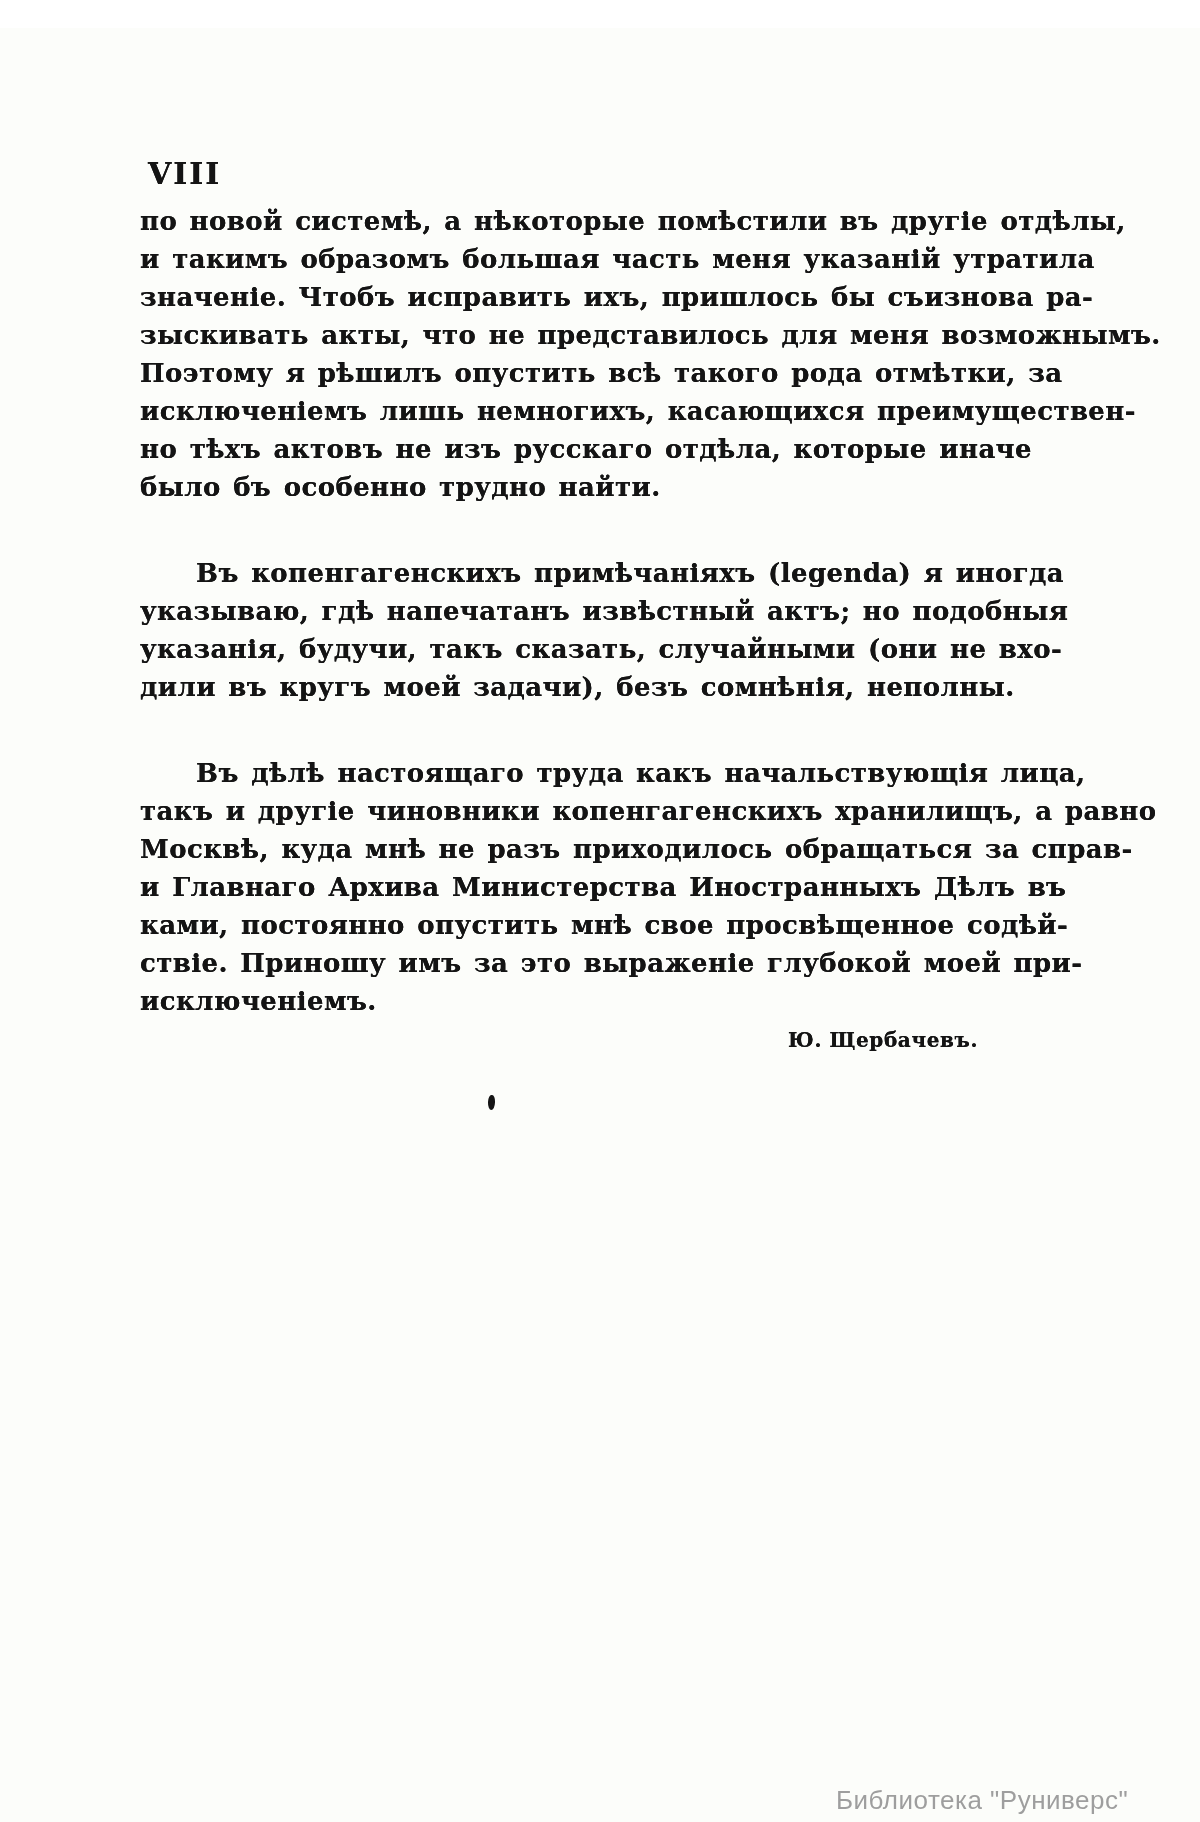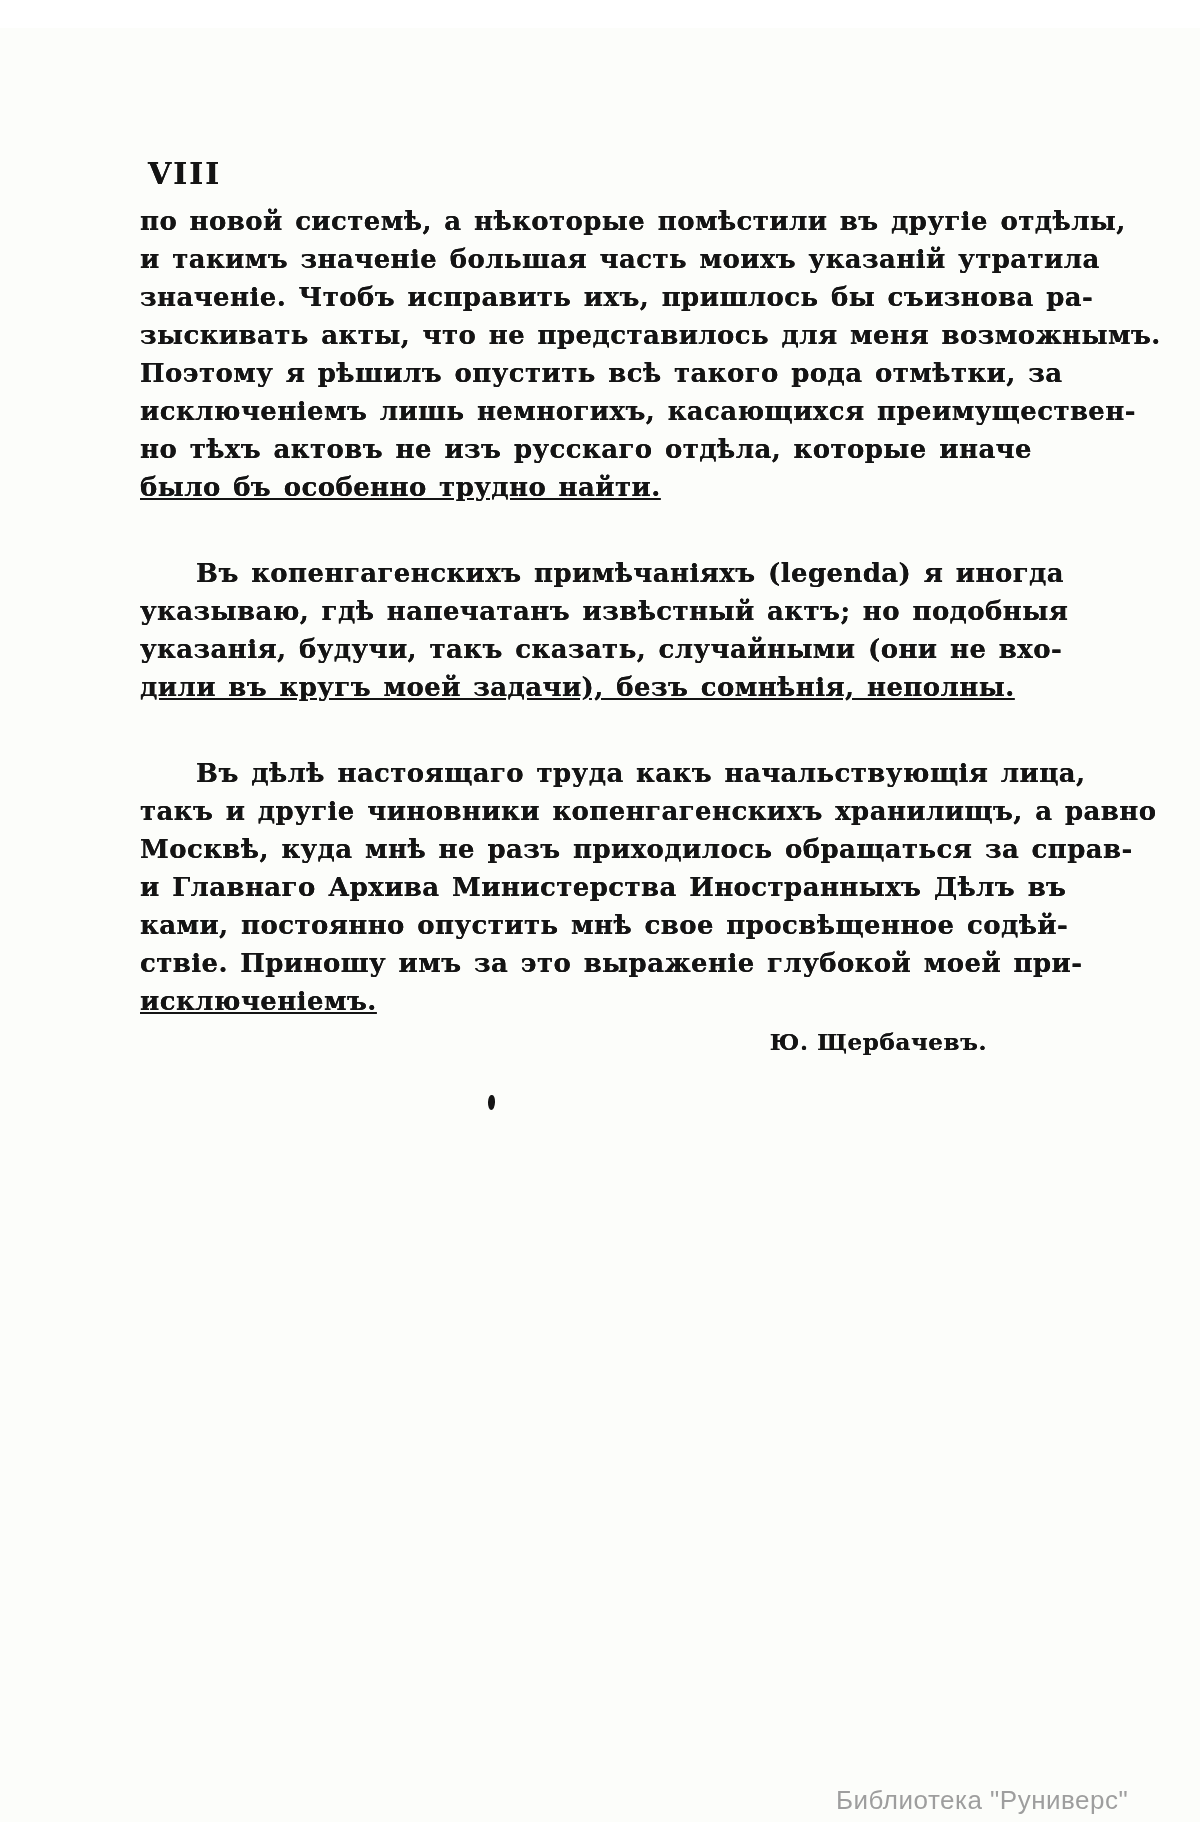--- a/index.html
+++ b/index.html
@@ -40,34 +40,33 @@
     text-shadow:0 0 .6px currentColor;
   }
   .paragraph{margin:0 0 48px 0;}
   .line{
     white-space:nowrap;
     text-align:justify;
     text-align-last:justify;
   }
   .line.last{
     text-align-last:left;
-    text-decoration:underline;
   }
   .line.indent{
     text-indent:56px;
   }
   .signature{
     position:absolute;
-    left:157px;
+    left:148px;
     top:1000px;
     width:892px;
     text-align:right;
     padding-right:62px;
     box-sizing:border-box;
-    font-size:23px;
+    font-size:20px;
     font-weight:bold;
     letter-spacing:.6px;
     text-shadow:0 0 .6px currentColor;
   }
   .ink-speck{
     position:absolute;
     left:488px;
     top:1067px;
     width:7px;
     height:15px;
@@ -86,21 +85,21 @@
   }
 </style>
 </head>
 <body>
 
 <div class="page">
   <div class="page-number">VIII</div>
   <div class="text-block">
       <div class="paragraph">
         <div class="line">по новой системѣ, а нѣкоторые помѣстили въ другіе отдѣлы,</div>
-        <div class="line">и такимъ значеніе большая часть моихъ указаній утратила</div>
+        <div class="line">и такимъ образомъ большая часть меня указаній утратила</div>
         <div class="line">значеніе. Чтобъ исправить ихъ, пришлось бы съизнова ра-</div>
         <div class="line">зыскивать акты, что не представилось для меня возможнымъ.</div>
         <div class="line">Поэтому я рѣшилъ опустить всѣ такого рода отмѣтки, за</div>
         <div class="line">исключеніемъ лишь немногихъ, касающихся преимуществен-</div>
         <div class="line">но тѣхъ актовъ не изъ русскаго отдѣла, которые иначе</div>
         <div class="line last">было бъ особенно трудно найти.</div>
       </div>
       <div class="paragraph">
         <div class="line indent">Въ копенгагенскихъ примѣчаніяхъ (legenda) я иногда</div>
         <div class="line">указываю, гдѣ напечатанъ извѣстный актъ; но подобныя</div>

